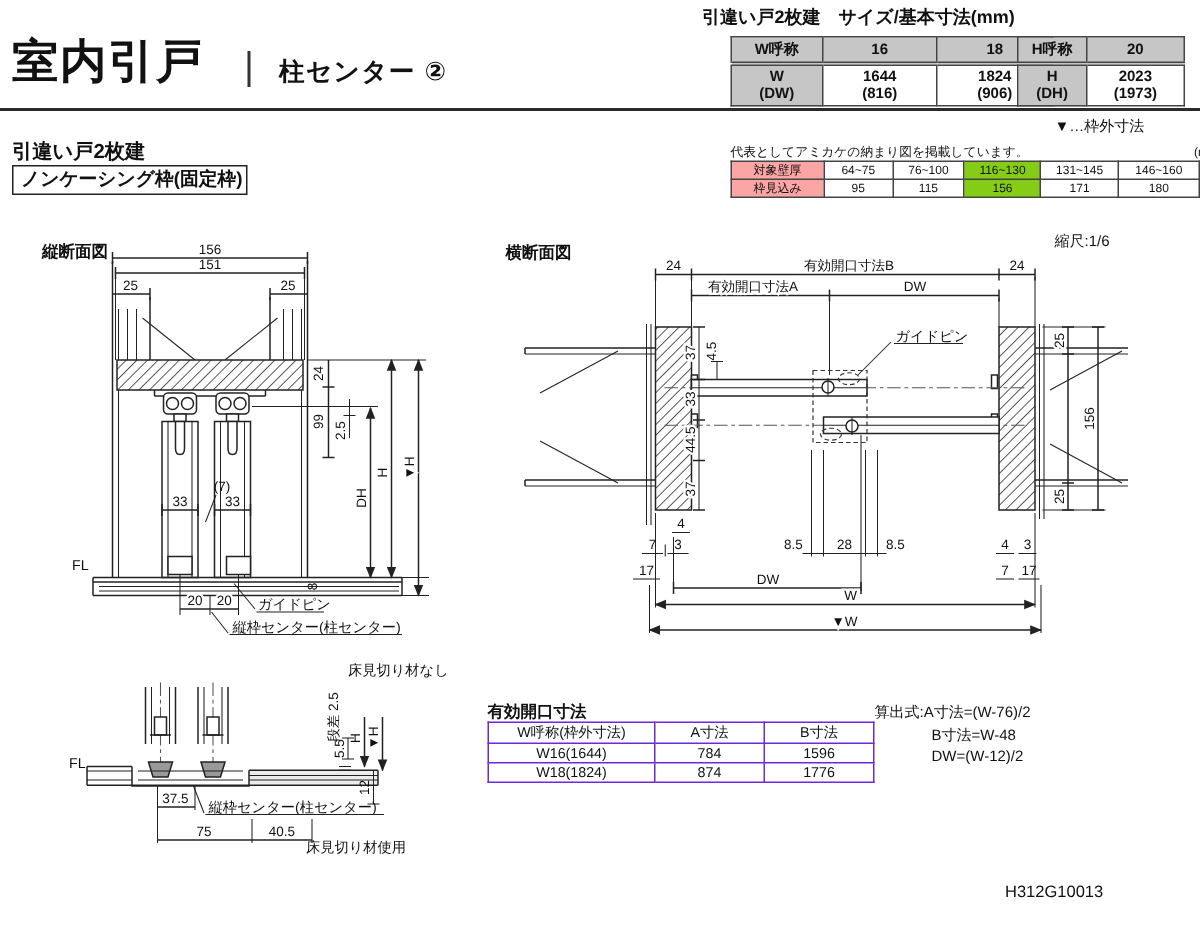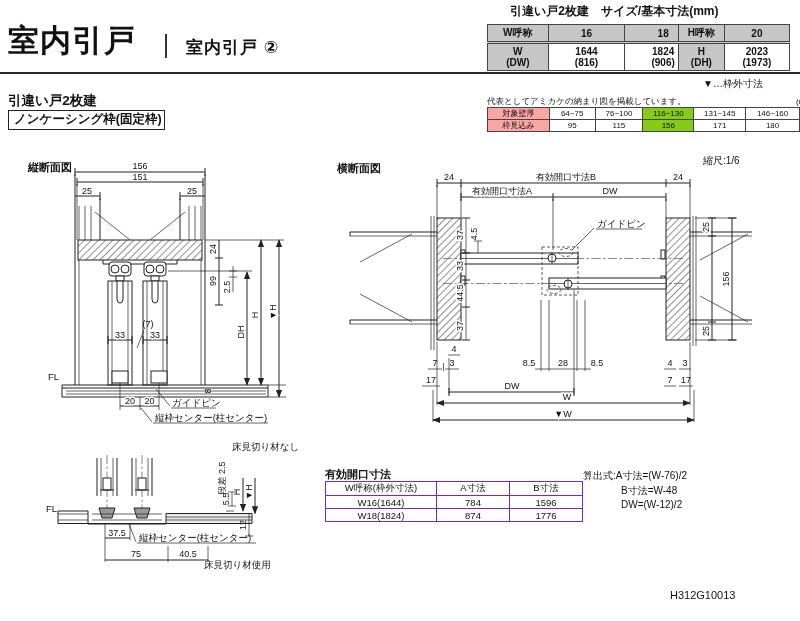--- a/index.html
+++ b/index.html
@@ -11,21 +11,21 @@
   .abs{position:absolute;}
   
   .page-title{left:8px;top:20px;font-size:31px;font-weight:bold;letter-spacing:1px;}
   .title-divider{left:165px;top:34px;width:0;height:24px;border-left:2px solid #333;}
   .method{left:186px;top:36px;font-size:17px;font-weight:bold;letter-spacing:1px;}
   .hr1{left:0;top:72px;width:800px;border-top:2px solid #2a2a2a;}
   .opening-legend{left:703px;top:77px;font-size:10px;}
   .section-name{left:8px;top:92px;font-size:13.5px;font-weight:bold;}
   .frame-type{left:8px;top:110px;font-size:12.5px;font-weight:bold;border:1.5px solid #222;padding:0 2px 1px 5px;}
   
-  .size-title{left:510px;top:3px;font-size:12px;font-weight:bold;}
+  .size-title{left:468px;top:3px;font-size:12px;font-weight:bold;}
   table{border-collapse:collapse;}
   .sz{position:absolute;top:24px;font-size:10px;font-weight:bold;text-align:center;}
   .sz td,.sz th{border:1px solid #444;padding:0;vertical-align:middle;}
   .sz th{height:16px;background:#c6c6c6;font-weight:bold;}
   .sz tr:first-child td,.sz tr:first-child th{border-bottom:3px double #444;}
   .sz td{height:26px;white-space:pre-line;line-height:11px;}
   .sz td.gray{background:#c6c6c6;}
   
   .wall-note{left:487px;top:96px;font-size:8.5px;}
   .wall-unit{left:766px;top:97px;font-size:8px;margin-left:30px;}
@@ -53,21 +53,21 @@
   .ln,line,path.ln{stroke:#222;stroke-width:1;fill:none;}
   .thin{stroke-width:0.7;}
   .cl{stroke:#555;stroke-width:0.7;stroke-dasharray:9 2.5 2.5 2.5;}
   .dash{stroke:#333;stroke-width:0.8;stroke-dasharray:3 2;fill:none;}
 </style>
 </head>
 <body>
 
 <div class="abs page-title">室内引戸</div>
 <div class="abs title-divider"></div>
-<div class="abs method">室内引戸 ②</div>
+<div class="abs method">柱センター ②</div>
 <div class="abs hr1"></div>
 <div class="abs opening-legend">▼…枠外寸法</div>
 <div class="abs section-name">引違い戸2枚建</div>
 <div class="abs frame-type">ノンケーシング枠(固定枠)</div>
 
 <div class="abs size-title">引違い戸2枚建　サイズ/基本寸法(mm)</div>
 <table class="sz" style="left:487px;width:215px;">
   <tbody>
       <tr>
     <th style="width:52px;">W呼称</th>

